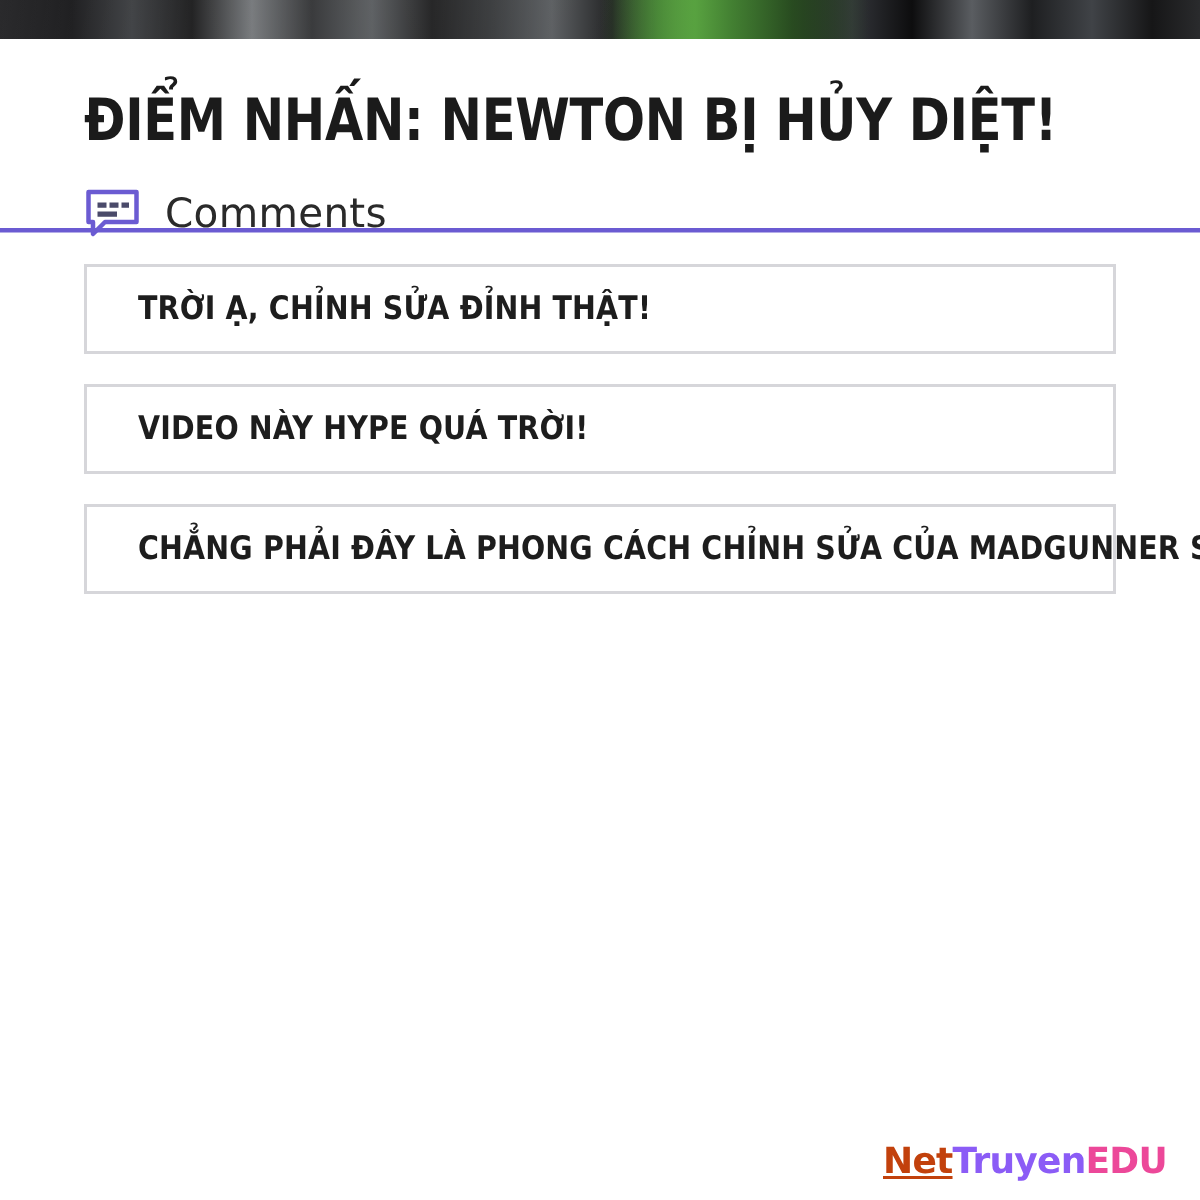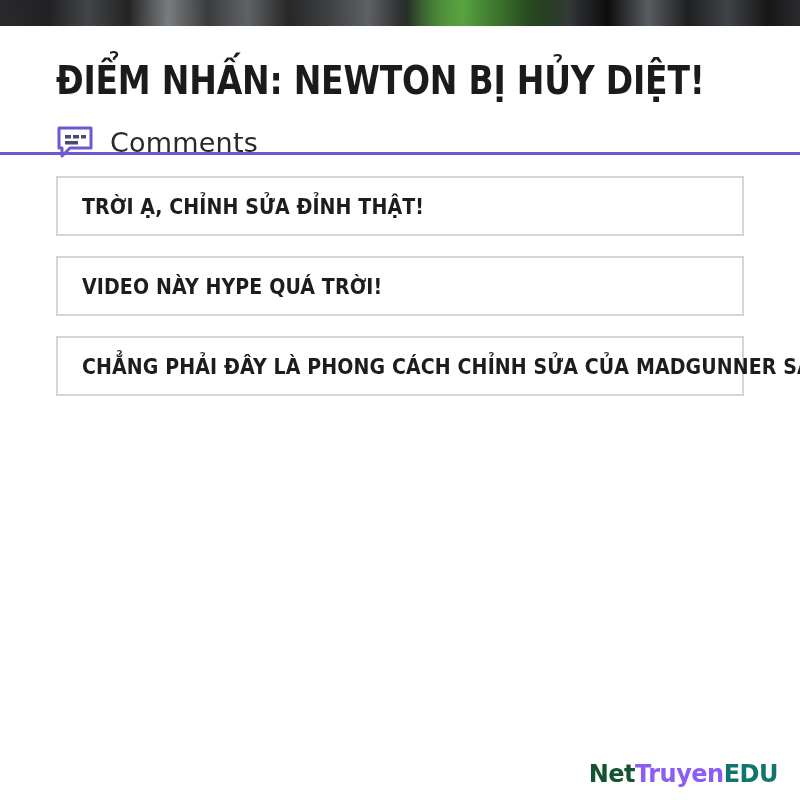--- a/index.html
+++ b/index.html
@@ -101,21 +101,21 @@
     top: 176px;
     width: 688px;
   }
   .comment-item {
     box-sizing: border-box;
     height: 60px;
     border: 2px solid #d6d6da;
     background: rgba(255,255,255,0.0);
     display: flex;
     align-items: center;
-    padding-left: 24px;
+    padding-left: 34px;
     margin-bottom: 0;
   }
   .comment-text {
     font-family: "DejaVu Sans", sans-serif;
     font-weight: 700;
     font-size: 19px;
     color: #1d1d1d;
     transform: scaleY(1.14);
     transform-origin: left center;
     white-space: nowrap;
@@ -208,23 +208,23 @@
   
   .watermark {
     position: absolute;
     right: 22px;
     bottom: 12px;
     font-family: "DejaVu Sans", sans-serif;
     font-weight: 700;
     font-size: 24px;
     letter-spacing: -0.5px;
   }
-  .wm-net { color: #14532d; }
+  .wm-net { color: #c2410c; text-decoration: underline; }
   .wm-truyen { color: #8b5cf6; }
-  .wm-edu { color: #0f766e; }
+  .wm-edu { color: #ec4899; }
 </style>
 </head>
 <body>
 
 <div class="page">
 
   <div class="art-layer">
     <div class="speed-lines"></div>
     <div class="art-mask-top"></div>
     <div class="ghost-word">e nto</div>

